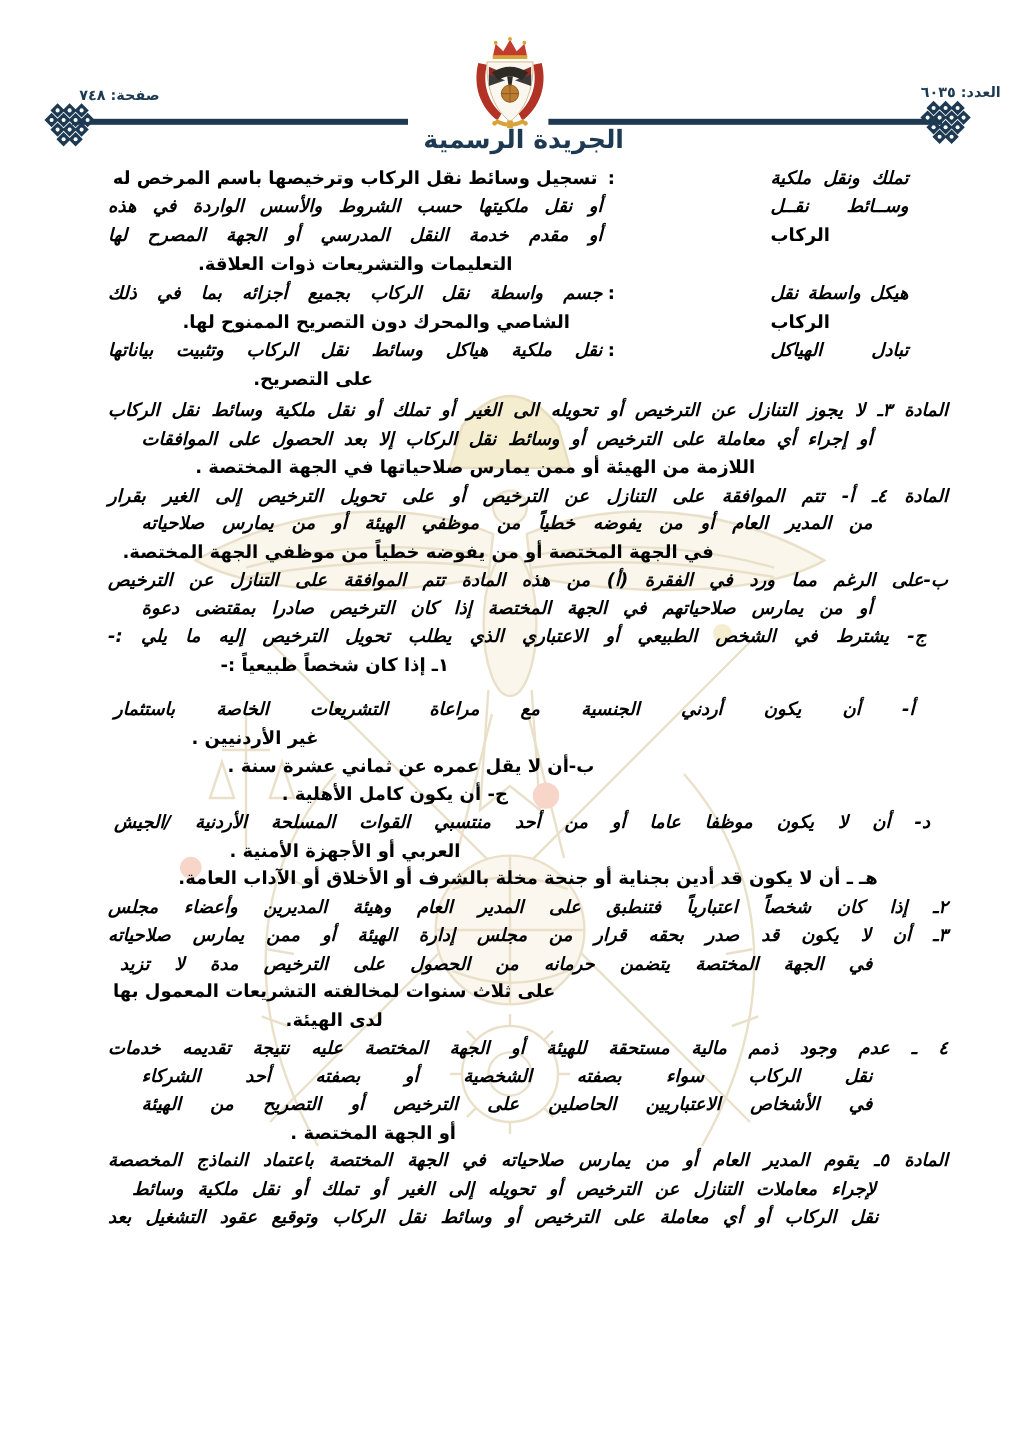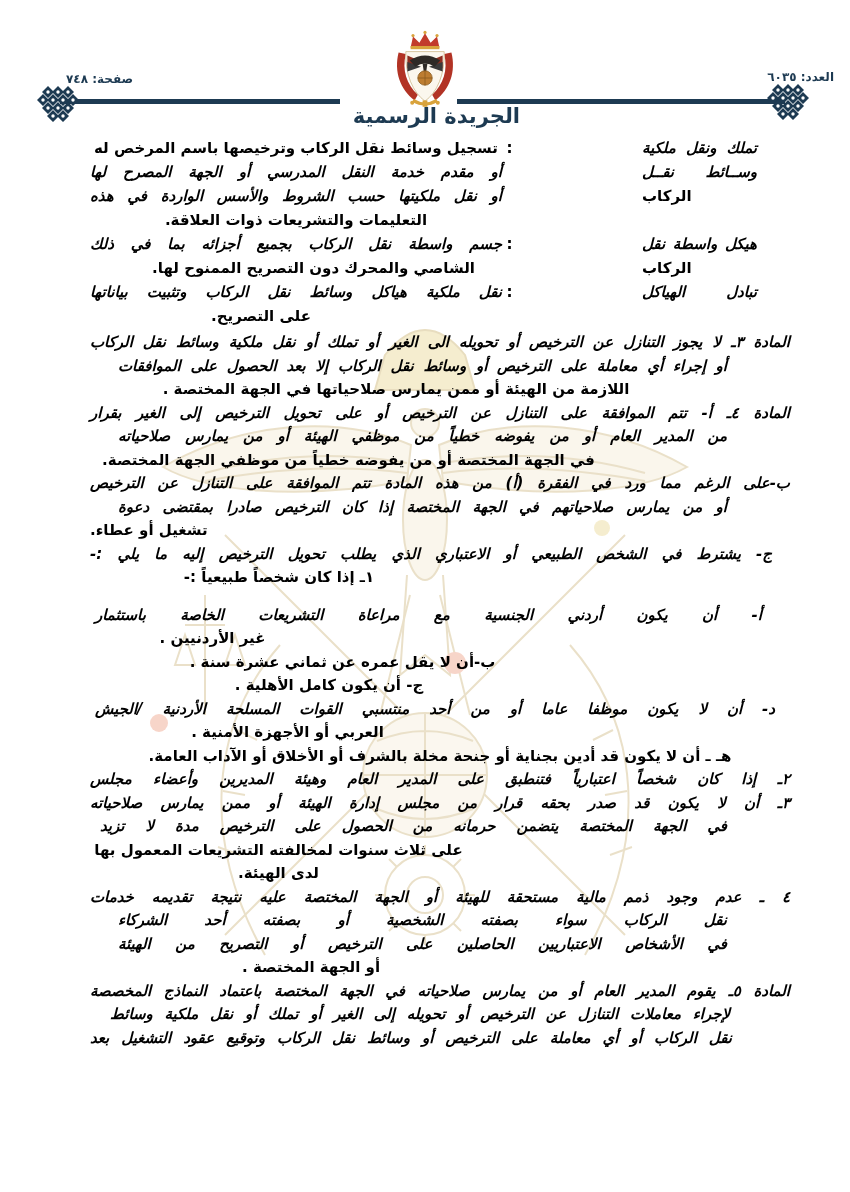--- a/index.html
+++ b/index.html
@@ -137,22 +137,22 @@
       <div class="trow">
         <div class="cell">
           <div class="lj">تملك ونقل ملكية</div>
           <div class="lj">وســائط نقــل</div>
           <div class="ll">الركاب</div>
         </div>
         <div class="cell"></div>
         <div class="cell lc">:</div>
         <div class="cell">
           <div class="lr">تسجيل وسائط نقل الركاب وترخيصها باسم المرخص له</div>
+          <div class="lj">أو نقل ملكيتها حسب الشروط والأسس الواردة في هذه</div>
           <div class="lj">أو مقدم خدمة النقل المدرسي أو الجهة المصرح لها</div>
-          <div class="lj">أو نقل ملكيتها حسب الشروط والأسس الواردة في هذه</div>
           <div class="lc">التعليمات والتشريعات ذوات العلاقة.</div>
         </div>
       </div>
       <div class="trow">
         <div class="cell">
           <div class="lj">هيكل واسطة نقل</div>
           <div class="ll">الركاب</div>
         </div>
         <div class="cell"></div>
         <div class="cell lc">:</div>
@@ -176,21 +176,20 @@
 
     <div class="articles">
       <div class="lj">المادة ٣ـ لا يجوز التنازل عن الترخيص أو تحويله الى الغير أو تملك أو نقل ملكية وسائط نقل الركاب</div>
       <div class="lj" style="margin-right:63px;margin-left:28px">أو إجراء أي معاملة على الترخيص أو وسائط نقل الركاب إلا بعد الحصول على الموافقات</div>
       <div class="lr" style="margin-right:88px">اللازمة من الهيئة أو ممن يمارس صلاحياتها في الجهة المختصة .</div>
       <div class="lj">المادة ٤ـ أ- تتم الموافقة على التنازل عن الترخيص أو على تحويل الترخيص إلى الغير بقرار</div>
       <div class="lj" style="margin-right:63px;margin-left:28px">من المدير العام أو من يفوضه خطياً من موظفي الهيئة أو من يمارس صلاحياته</div>
       <div class="lr" style="margin-right:183px">في الجهة المختصة أو من يفوضه خطياً من موظفي الجهة المختصة.</div>
       <div class="lj">ب-على الرغم مما ورد في الفقرة (أ) من هذه المادة تتم الموافقة على التنازل عن الترخيص</div>
       <div class="lj" style="margin-right:63px;margin-left:28px">أو من يمارس صلاحياتهم في الجهة المختصة إذا كان الترخيص صادرا بمقتضى دعوة</div>
-      <div class="ll">تشغيل أو عطاء.</div>
       <div class="lj" style="margin-right:18px">ج- يشترط في الشخص الطبيعي أو الاعتباري الذي يطلب تحويل الترخيص إليه ما يلي :-</div>
       <div class="lr" style="margin-right:322px">١ـ إذا كان شخصاً طبيعياً :-</div>
       <div class="sp14"></div>
       <div class="lj" style="margin-right:28px;margin-left:5px">أ- أن يكون أردني الجنسية مع مراعاة التشريعات الخاصة باستثمار</div>
       <div class="lr" style="margin-right:455px">غير الأردنيين .</div>
       <div class="lr" style="margin-right:195px">ب-أن لا يقل عمره عن ثماني عشرة سنة .</div>
       <div class="lr" style="margin-right:222px">ج- أن يكون كامل الأهلية .</div>
       <div class="lj" style="margin-right:15px;margin-left:5px">د- أن لا يكون موظفا عاما أو من أحد منتسبي القوات المسلحة الأردنية /الجيش</div>
       <div class="lr" style="margin-right:305px">العربي أو الأجهزة الأمنية .</div>
       <div class="lr">هـ ـ أن لا يكون قد أدين بجناية أو جنحة مخلة بالشرف أو الأخلاق أو الآداب العامة.</div>

